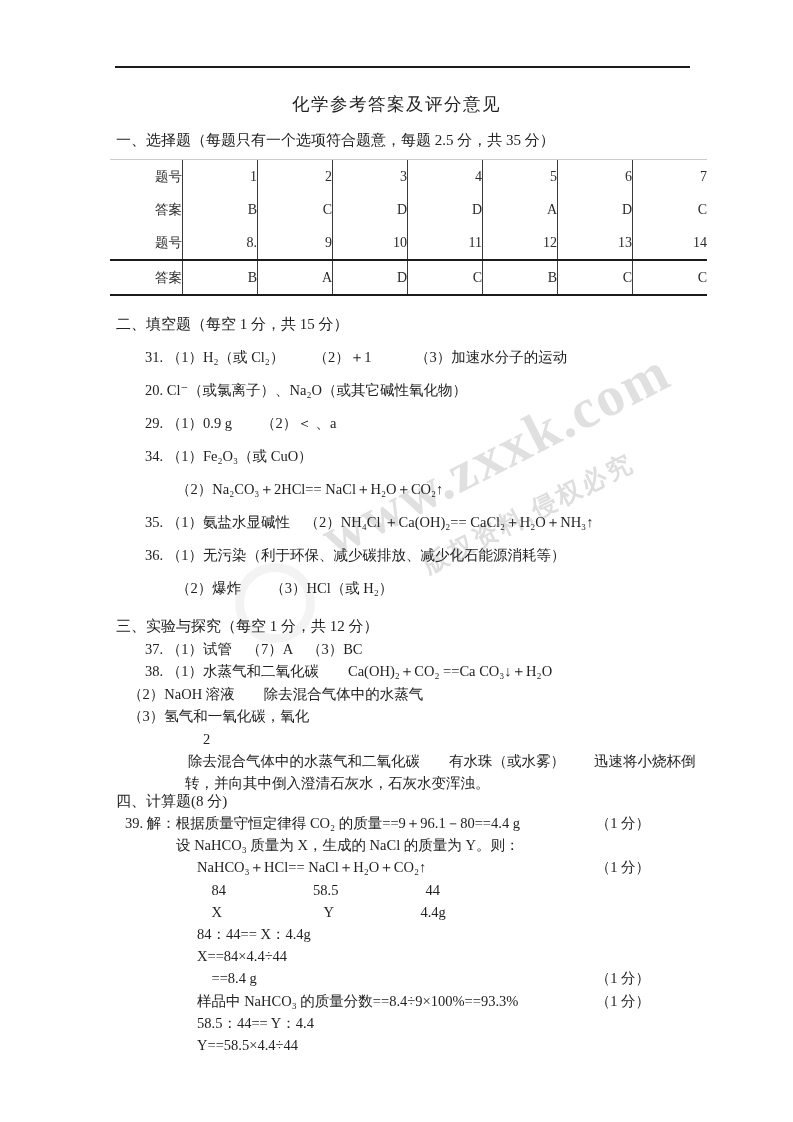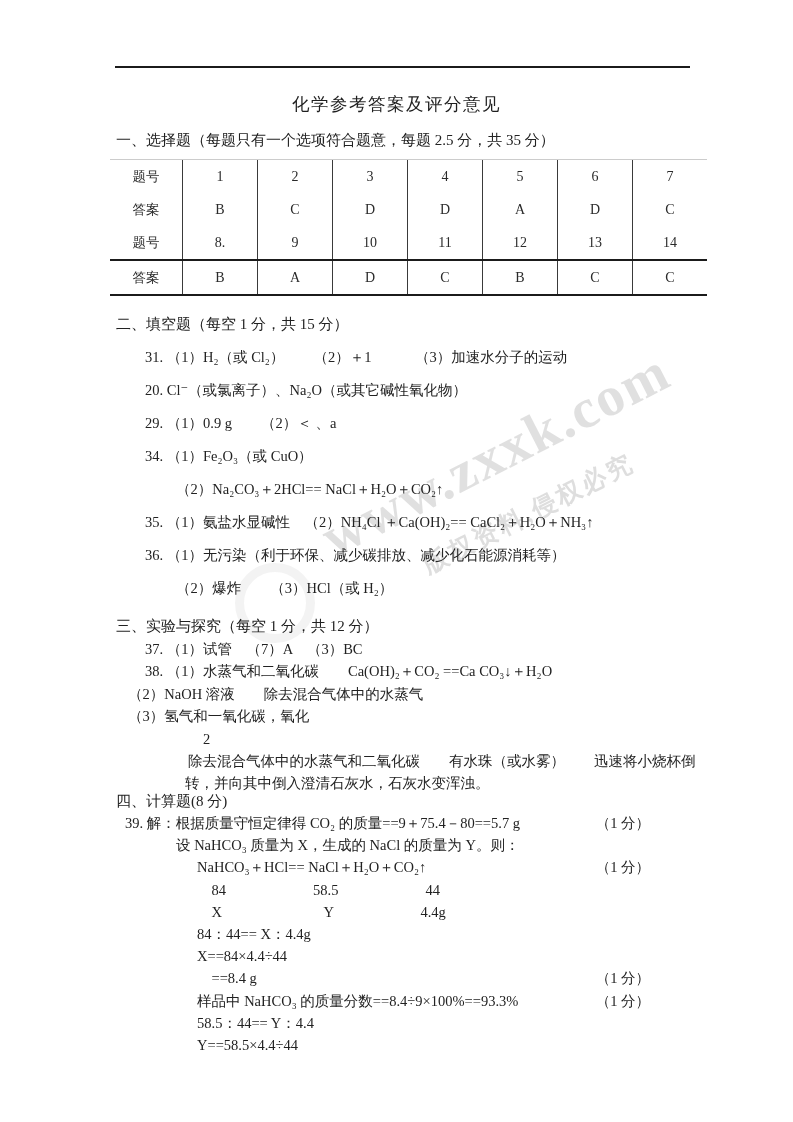--- a/index.html
+++ b/index.html
@@ -23,21 +23,21 @@
     color:#1f1f1f; white-space:pre-wrap;
   }
   .sec-heading { white-space:pre-wrap; margin:0; padding:0; }
   .s1-heading {
     position:absolute; left:116px; top:131px; font-size:15px;
   }
   
   .mc-table-wrap { position:absolute; left:110px; top:159px; }
   table.mc { border-collapse:collapse; table-layout:fixed; }
   table.mc td {
-    width:74px; height:33px; text-align:center; vertical-align:middle;
+    width:74px; height:33px; text-align:right; vertical-align:middle;
     font-size:14px; color:#2a2a2a; padding:0;
     border-left:1px solid #3a3a3a;
   }
   table.mc td.lab { width:72px; border-left:none; font-size:13.5px; }
   table.mc tr.faint-top td { border-top:1px solid #cccccc; }
   table.mc tr.ans-strong td { border-top:2px solid #1b1b1b; border-bottom:2px solid #1b1b1b; }
   
   .sec { position:absolute; left:0; width:793px; }
   .sec .line { white-space:pre-wrap; }
   .sec2 { top:308px; }
@@ -159,21 +159,21 @@
     <div class="line hang">（2）NaOH 溶液　　除去混合气体中的水蒸气</div>
     <div class="line hang">（3）氢气和一氧化碳，氧化</div>
     <div class="line num2">2</div>
     <div class="line body1">除去混合气体中的水蒸气和二氧化碳　　有水珠（或水雾）　　迅速将小烧杯倒</div>
     <div class="line body2">转，并向其中倒入澄清石灰水，石灰水变浑浊。</div>
   </div>
 
   <div class="sec sec4">
     <p class="sec-heading">四、计算题(8 分)</p>
     <div class="calc-line pl0">
-      <span class="t">39. 解：根据质量守恒定律得 CO₂ 的质量==9＋75.4－80==5.7 g</span>
+      <span class="t">39. 解：根据质量守恒定律得 CO₂ 的质量==9＋96.1－80==4.4 g</span>
       <span class="score">（1 分）</span>
     </div>
     <div class="calc-line pl1">
       <span class="t">设 NaHCO₃ 质量为 X，生成的 NaCl 的质量为 Y。则：</span>
       <span class="score"></span>
     </div>
     <div class="calc-line pl2">
       <span class="t">NaHCO₃＋HCl== NaCl＋H₂O＋CO₂↑</span>
       <span class="score">（1 分）</span>
     </div>

